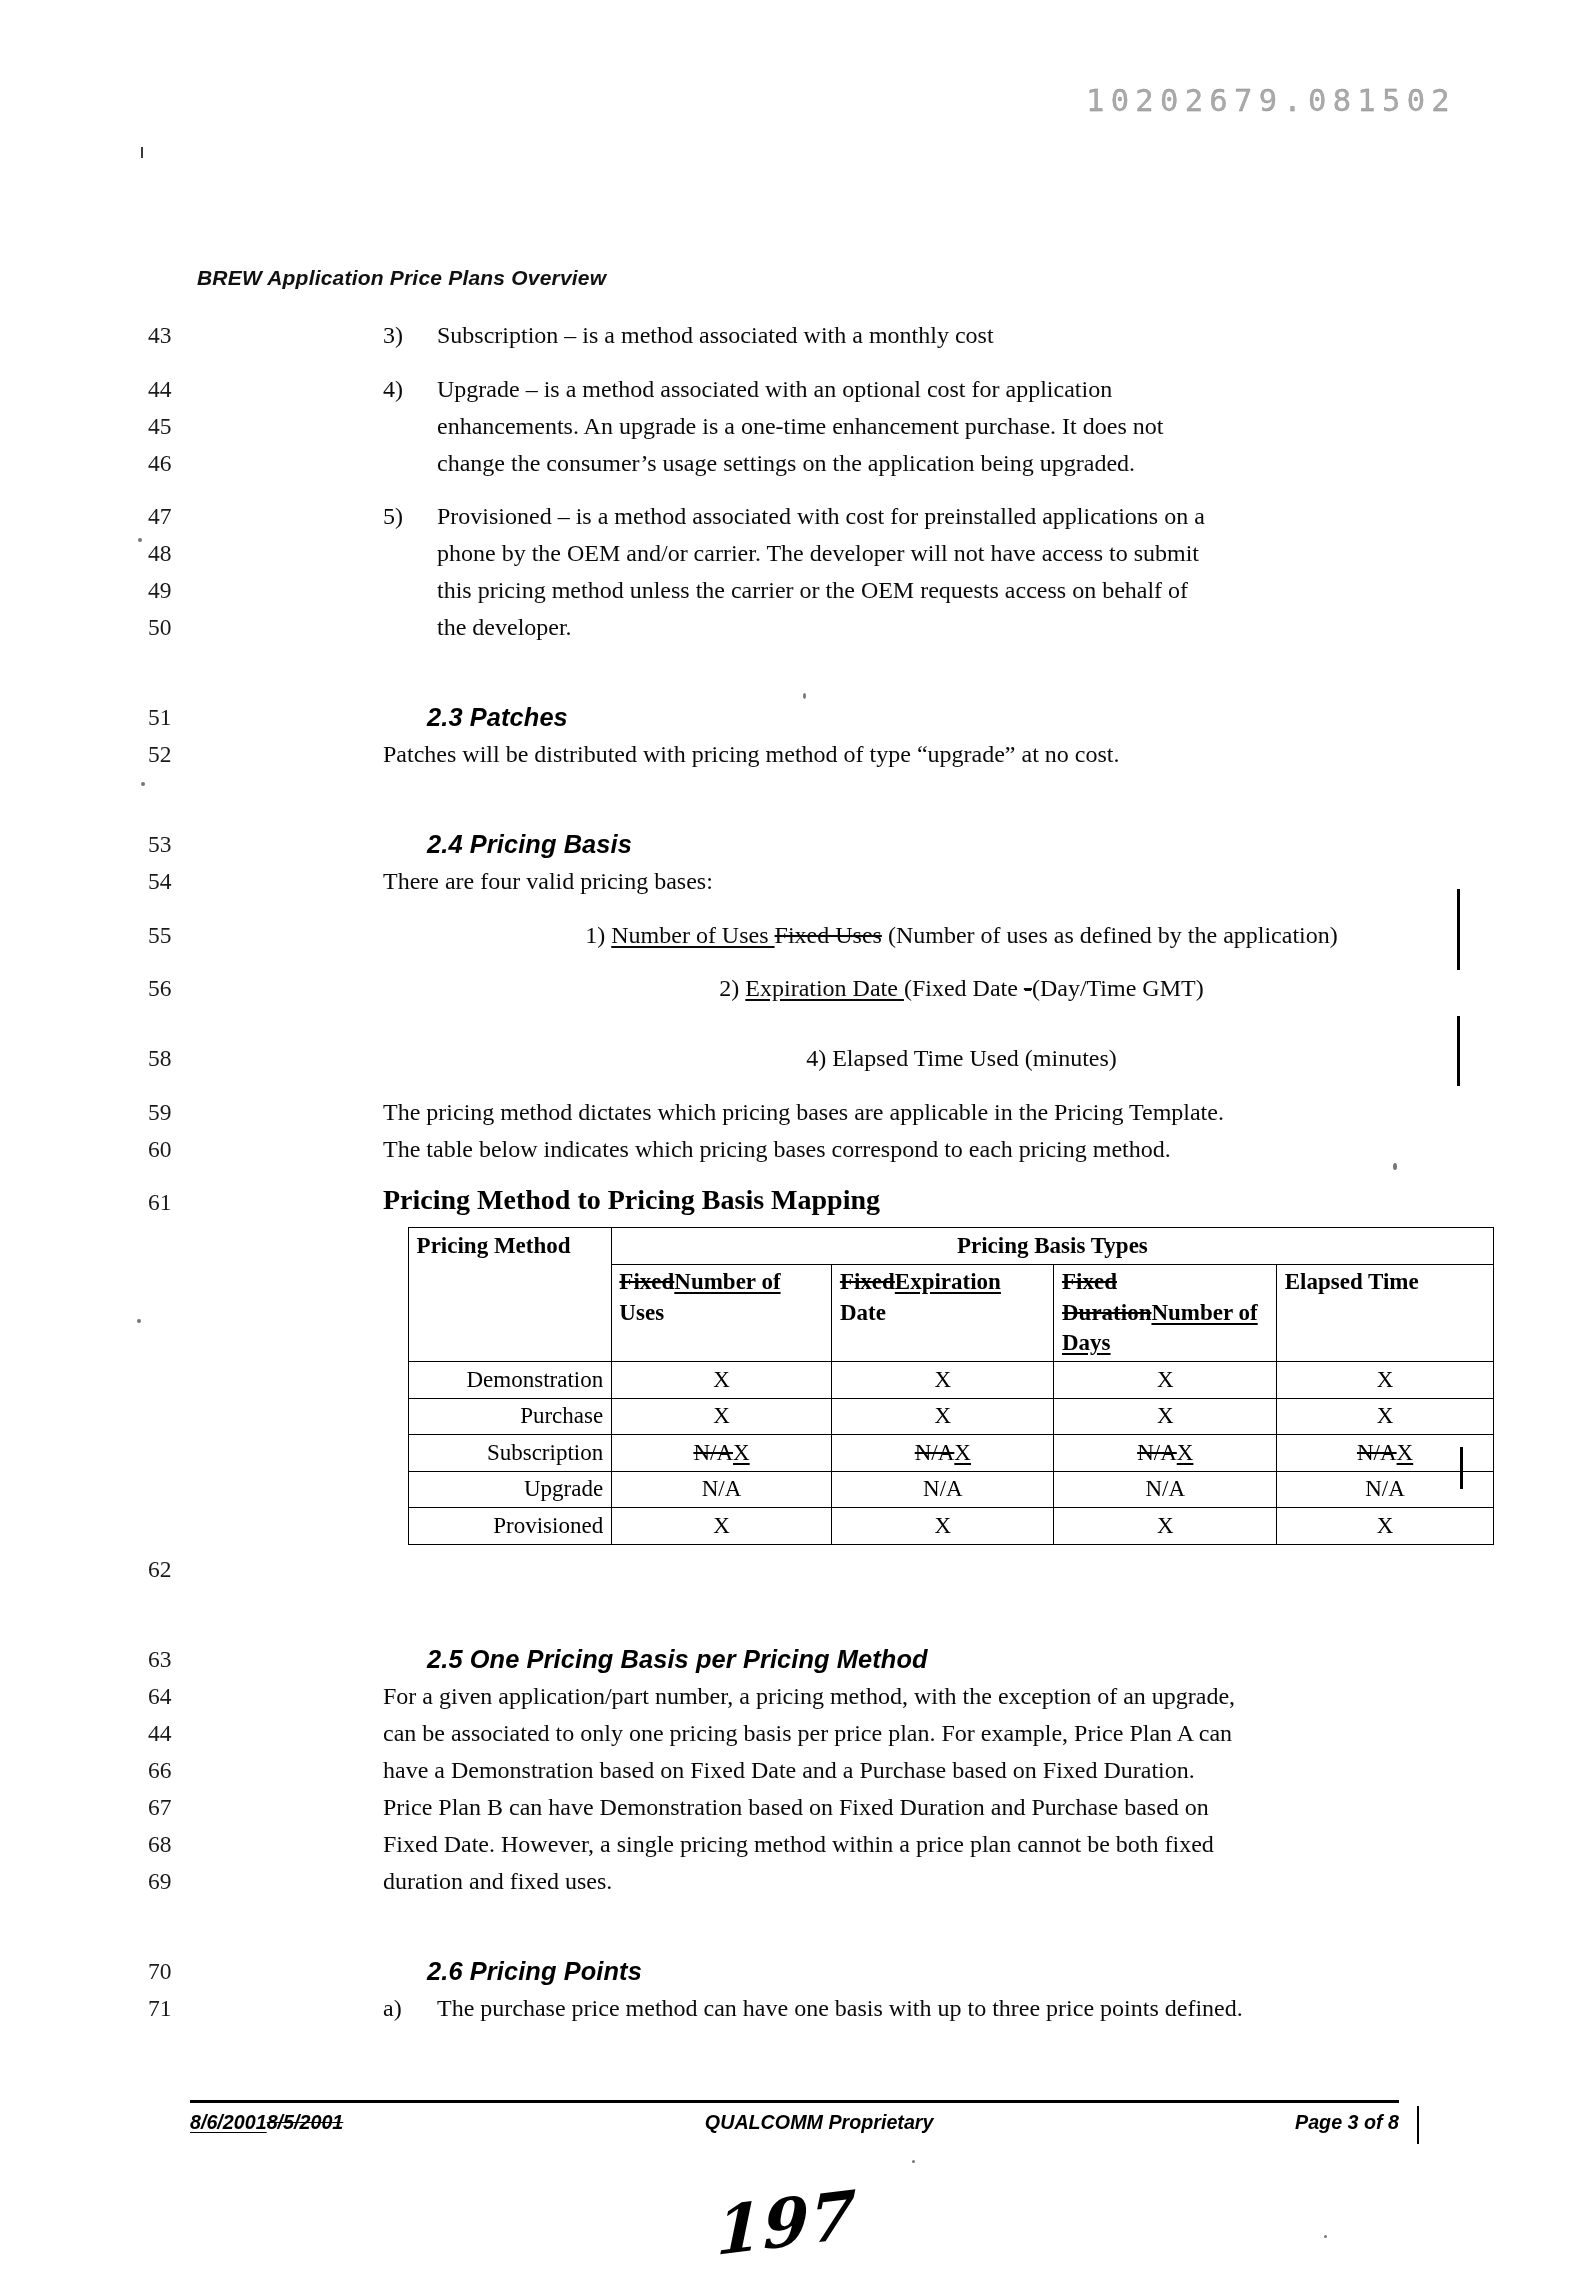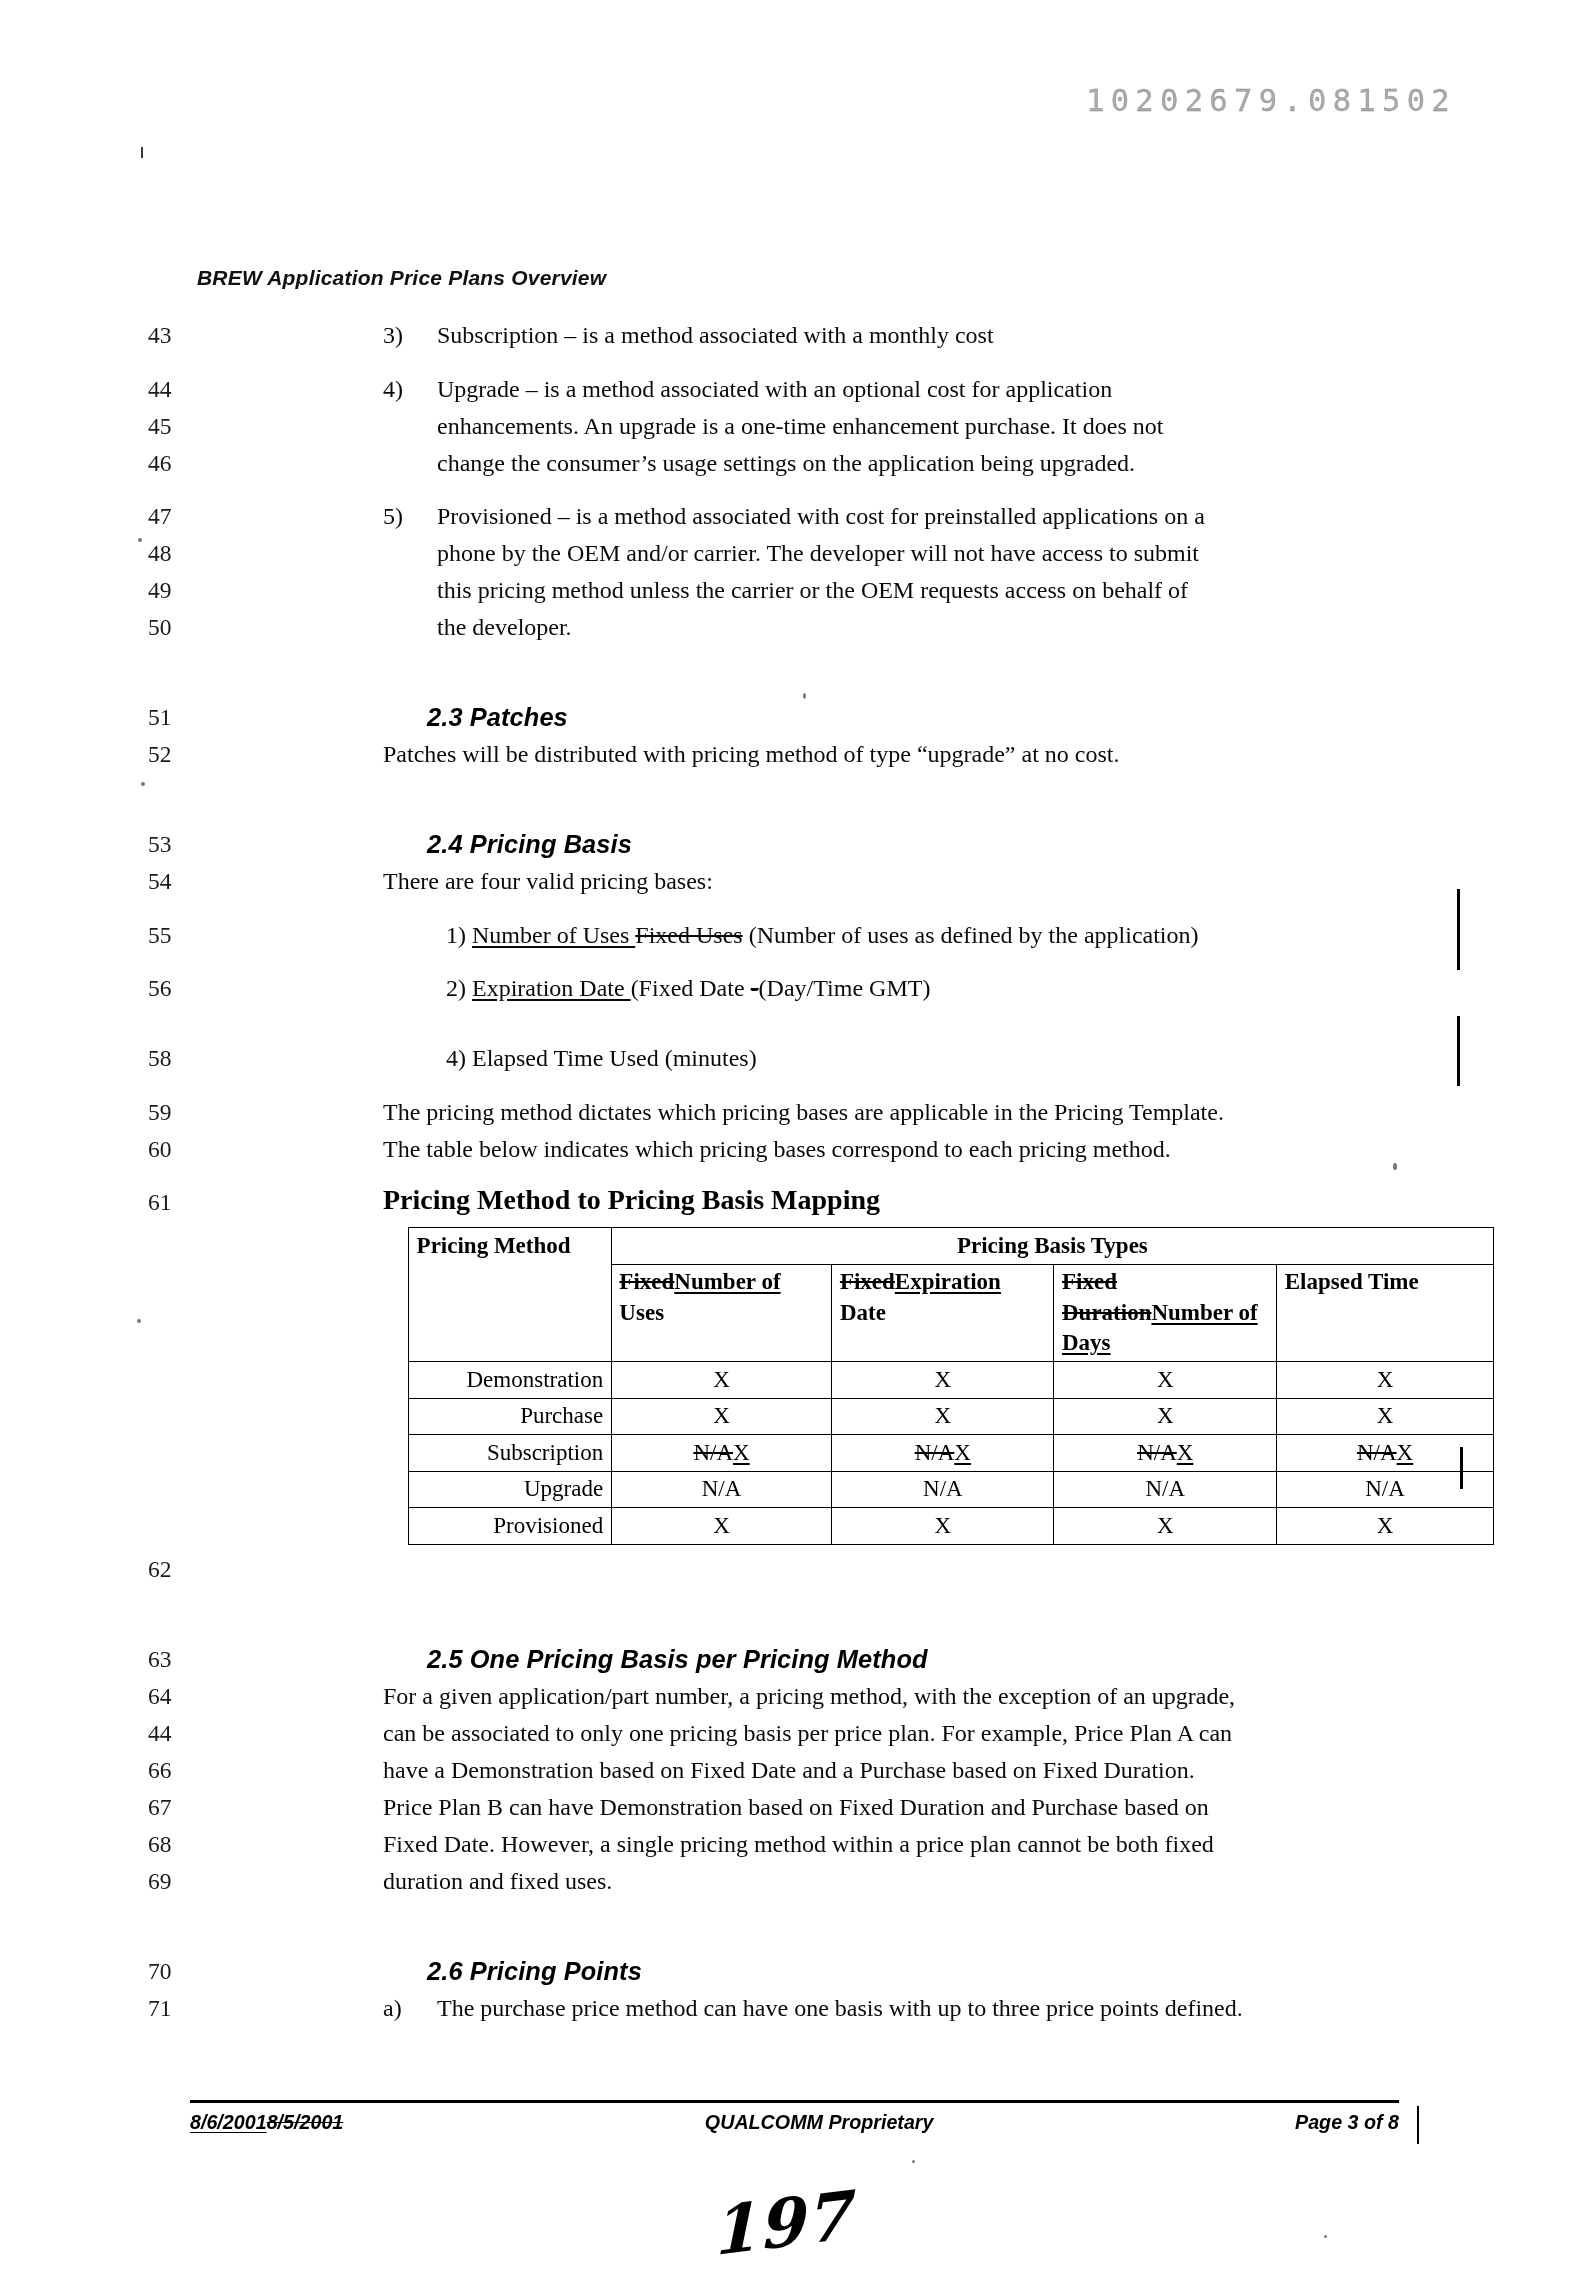--- a/index.html
+++ b/index.html
@@ -112,20 +112,21 @@
 
   
   .ins { text-decoration: underline; text-underline-offset: 2.5px; }
   .del { text-decoration: line-through; }
 
   
   .basis-item {
     margin-left: 63px;
     font-size: 24px;
     line-height: 36px;
+    text-align: center;
   }
 
   
   #table-caption {
     margin-left: 343px;
     padding-right: 152px;
     text-align: left;
     font-weight: bold;
     font-size: 28px;
     line-height: 32px;

